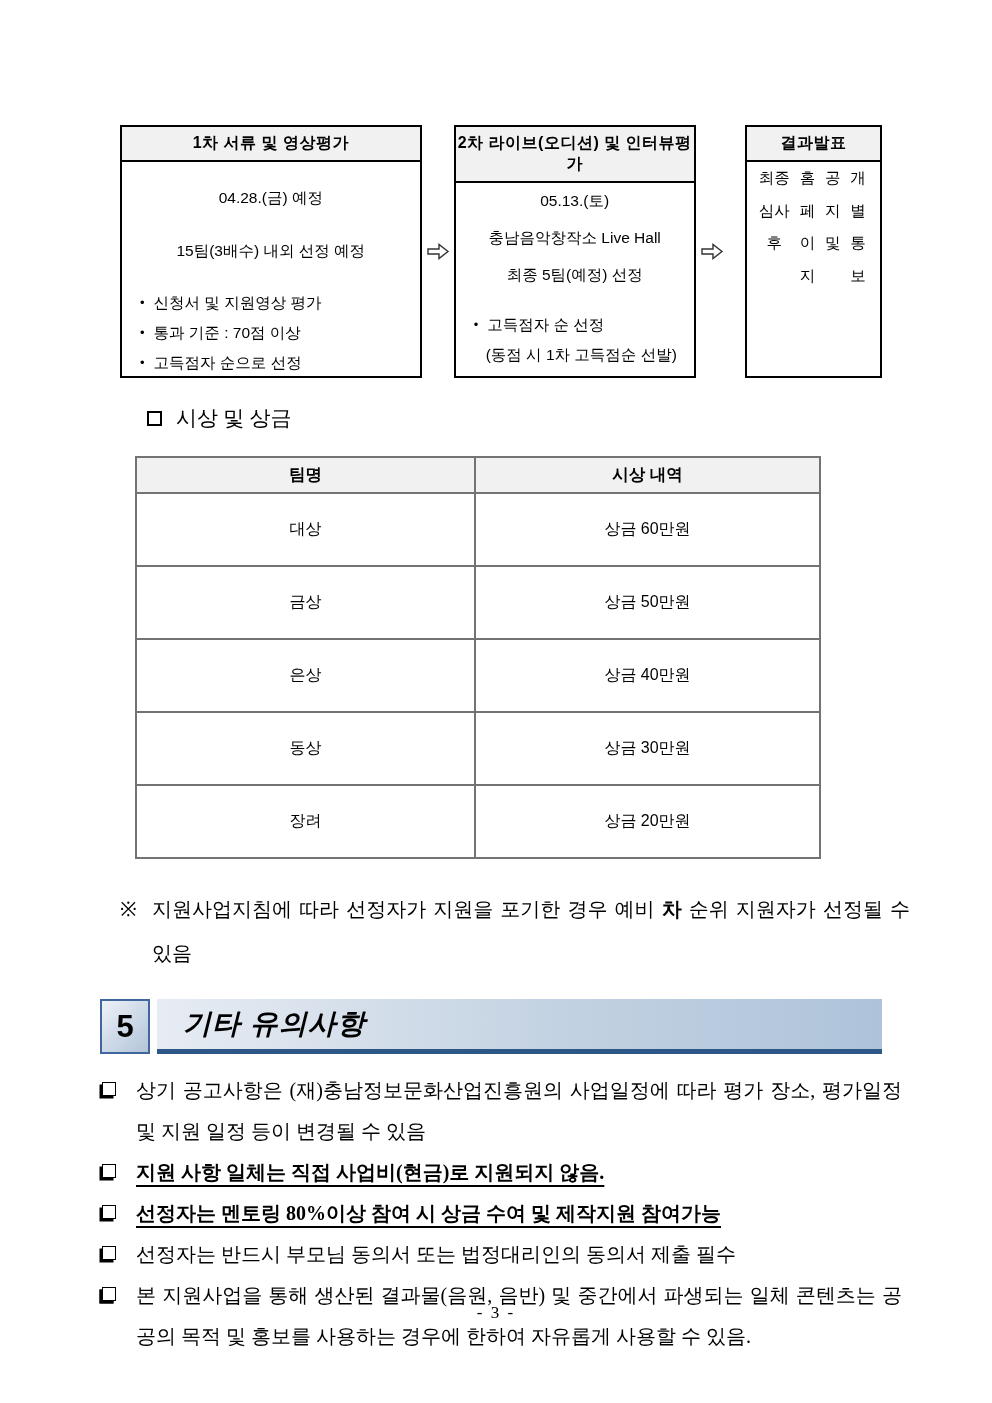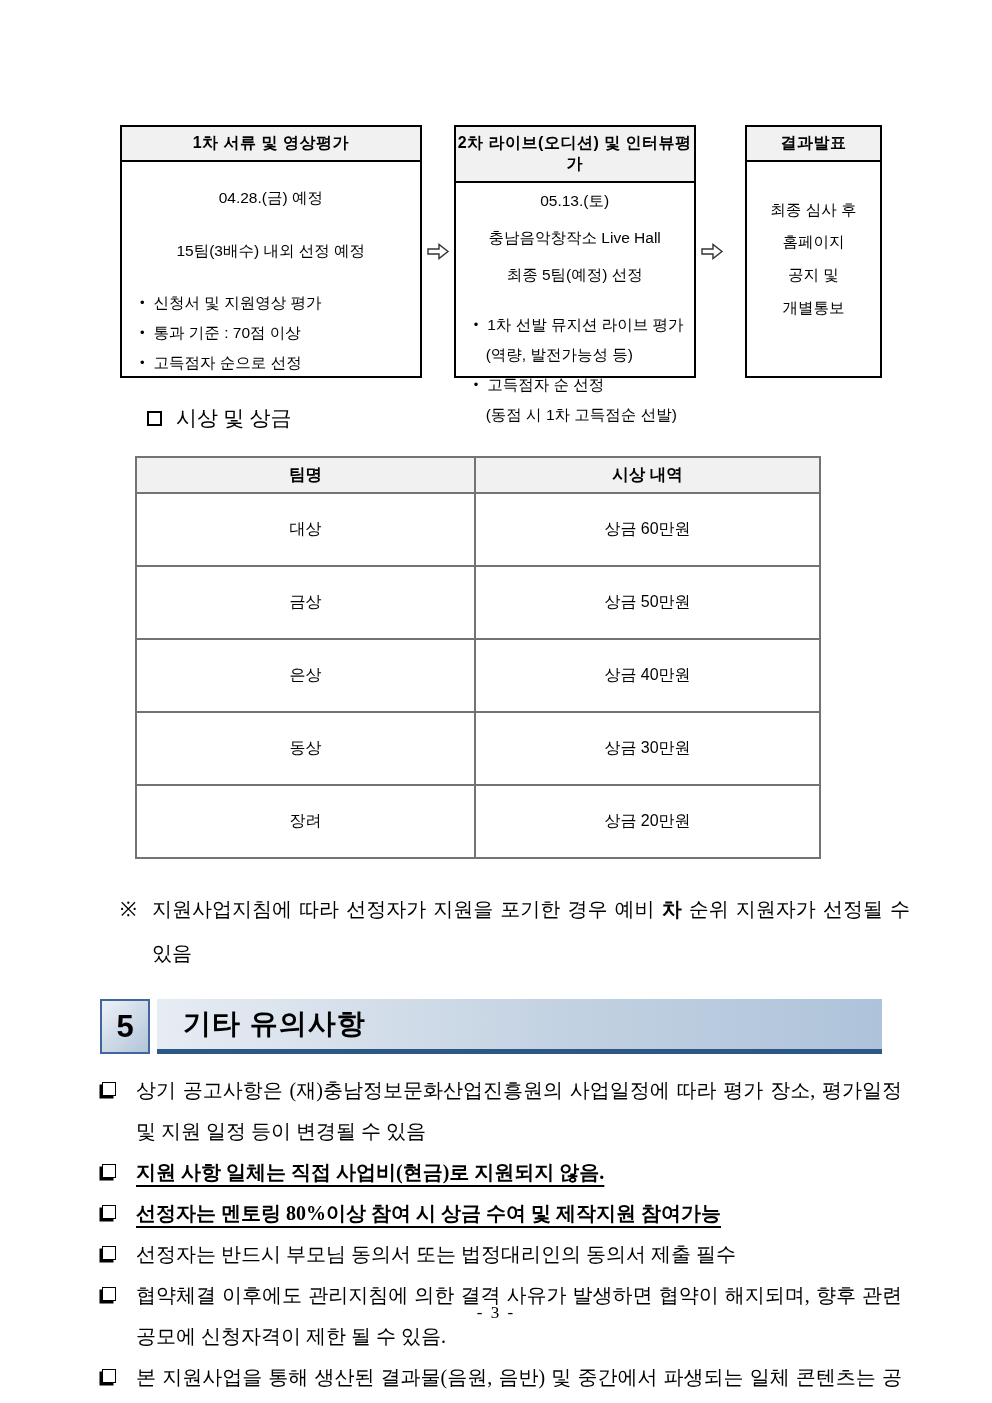--- a/index.html
+++ b/index.html
@@ -48,21 +48,21 @@
   .fbox1 .line-0 { margin-bottom: 32px; }
   .fbox1 .line-1 { margin-bottom: 26px; }
   .fbox2 .fbox-body { padding-top: 8px; }
   .fbox2 .line-0, .fbox2 .line-1 { margin-bottom: 16px; }
   .fbox2 .line-2 { margin-bottom: 24px; }
   .fbox-bullets { list-style: none; padding-left: 6px; text-align: left; }
   .fbox-bullets li { line-height: 1.95; }
   .fbox-bullets li::before { content: "•"; font-size: 13px; margin: 0 9px 0 4px; position: relative; top: -1px; }
   .fbox-bullets .subline { padding-left: 16px; line-height: 1.9; }
   .fbox3 .fbox-body {
-    display: flex; flex-direction: column; justify-content: center;
+    display: flex; flex-direction: row; justify-content: center;
     text-align: center; line-height: 2.1; font-size: 15.5px; padding-bottom: 20px;
   }
   .arrow-cell { width: 34px; display: flex; align-items: center; justify-content: center; }
   .arrow-cell svg { display: block; }
 
   
   .awards-heading {
     margin: 26px 0 0 104px;
     font-size: 21px;
     display: flex;
@@ -121,21 +121,21 @@
     border: 2.5px solid #41669e;
     background: linear-gradient(135deg, #eef2f7 0%, #ccd8e6 55%, #b3c5da 100%);
     display: flex; align-items: center; justify-content: center;
     font-size: 31px; font-weight: bold; color: #000;
   }
   .sec-bar {
     flex: 1;
     margin-left: 7px;
     background: linear-gradient(to right, #e7ecf3 0%, #c3d2e2 55%, #aec3da 100%);
     border-bottom: 5px solid #2d5787;
-    display: flex; align-items: center;
+    display: flex; align-items: center; font-style: italic;
   }
   .sec-title { font-size: 28px; font-weight: bold; padding-left: 26px; letter-spacing: 1px; }
 
   
   .notes-list {
     list-style: none;
     margin: 16px 0 0 100px;
     width: 802px;
     font-size: 20px;
     line-height: 2.05;
@@ -192,23 +192,20 @@
       </svg>
     </div>
 
     <div class="fbox fbox2">
       <div class="fbox-header">2차 라이브(오디션) 및 인터뷰평가</div>
       <div class="fbox-body">
         <p class="center line-0">05.13.(토)</p>
         <p class="center line-1">충남음악창작소 Live Hall</p>
         <p class="center line-2">최종 5팀(예정) 선정</p>
         <ul class="fbox-bullets">
-          <li><span>1차 선발 뮤지션 라이브 평가</span>
-            <div class="subline">(역량, 발전가능성 등)</div>
-          </li>
           <li><span>고득점자 순 선정</span>
             <div class="subline">(동점 시 1차 고득점순 선발)</div>
           </li>
         </ul>
       </div>
     </div>
 
     <div class="arrow-cell">
       <svg width="24" height="19" viewBox="0 0 24 19">
         <polygon points="2,7 13,7 13,2.5 22,9.5 13,16.5 13,12 2,12" fill="#ffffff" stroke="#333333" stroke-width="1.4" stroke-linejoin="miter"></polygon>
@@ -290,21 +287,20 @@
     <li class="emphasis">
       <span class="sq-shadow"></span>
       <span>선정자는 멘토링 80%이상 참여 시 상금 수여 및 제작지원 참여가능</span>
     </li>
     <li>
       <span class="sq-shadow"></span>
       <span>선정자는 반드시 부모님 동의서 또는 법정대리인의 동의서 제출 필수</span>
     </li>
     <li>
       <span class="sq-shadow"></span>
-      <span>협약체결 이후에도 관리지침에 의한 결격 사유가 발생하면 협약이 해지되며, 향후 관련 공모에 신청자격이 제한 될 수 있음.</span>
     </li>
     <li>
       <span class="sq-shadow"></span>
       <span>본 지원사업을 통해 생산된 결과물(음원, 음반) 및 중간에서 파생되는 일체 콘텐츠는 공공의 목적 및 홍보를 사용하는 경우에 한하여 자유롭게 사용할 수 있음.</span>
     </li>
   </ul>
 
   <div class="page-footer">- 3 -</div>
 
 </div>

